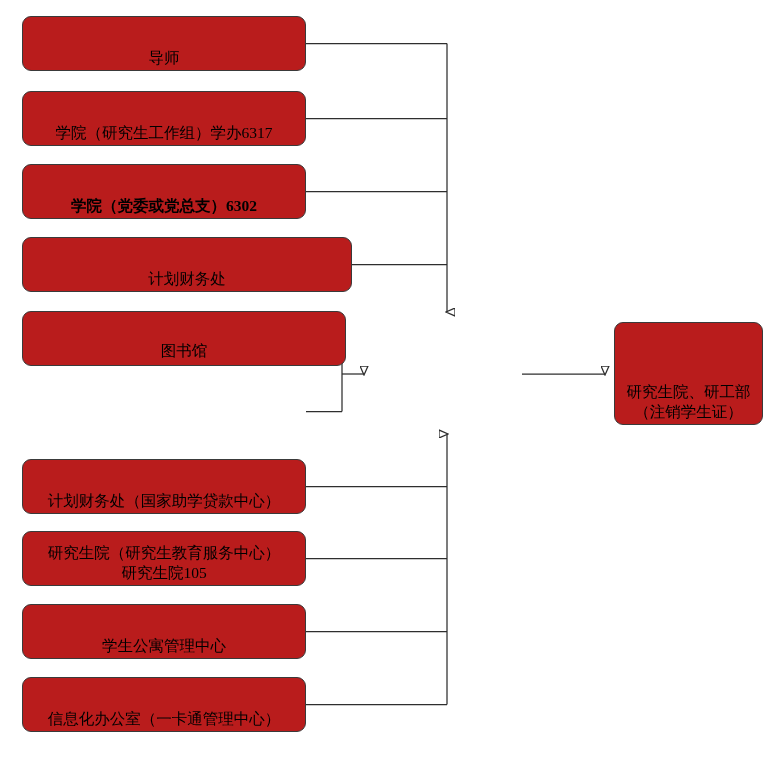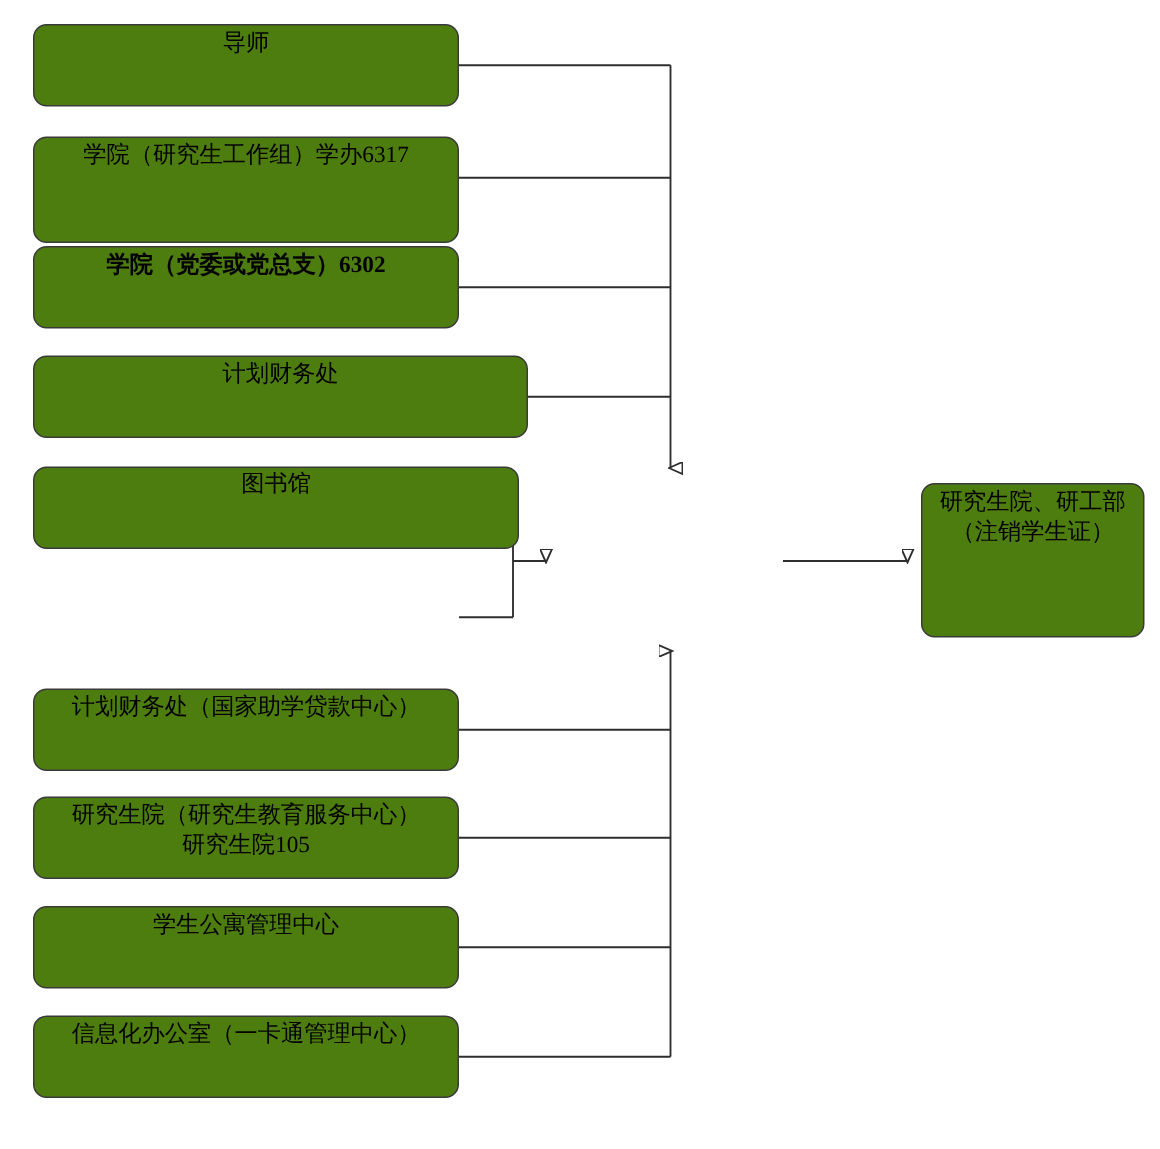--- a/index.html
+++ b/index.html
@@ -15,23 +15,23 @@
     width: 773px;
     height: 766px;
     background: #ffffff;
     overflow: hidden;
   }
   .node {
     position: absolute;
     box-sizing: border-box;
     border: 1.2px solid #3a3a3a;
     border-radius: 9px;
-    background: #4d7c0f;
+    background: #b91c1c;
     display: flex;
-    align-items: flex-start;
+    align-items: flex-end;
     justify-content: center;
     text-align: center;
     color: #000000;
     line-height: 1.28;
     padding: 2px 6px;
     z-index: 3;
   }
   .node-label {
     display: block;
     white-space: pre-line;
@@ -100,21 +100,21 @@
 
     <g>
       <line x1="522" y1="374" x2="605" y2="374" marker-end="url(#arrowRight)"></line>
     </g>
   </svg>
 
   <div class="node left-node" style="left:22px; top:16px; width:284px; height:55px;">
     <span class="node-label">导师</span>
   </div>
 
-  <div class="node left-node" style="left:22px; top:91px; width:284px; height:71px;">
+  <div class="node left-node" style="left:22px; top:91px; width:284px; height:55px;">
     <span class="node-label">学院（研究生工作组）学办6317</span>
   </div>
 
   <div class="node left-node" style="left:22px; top:164px; width:284px; height:55px;font-weight:bold;">
     <span class="node-label">学院（党委或党总支）6302</span>
   </div>
 
   <div class="node left-node" style="left:22px; top:237px; width:330px; height:55px;">
     <span class="node-label">计划财务处</span>
   </div>

